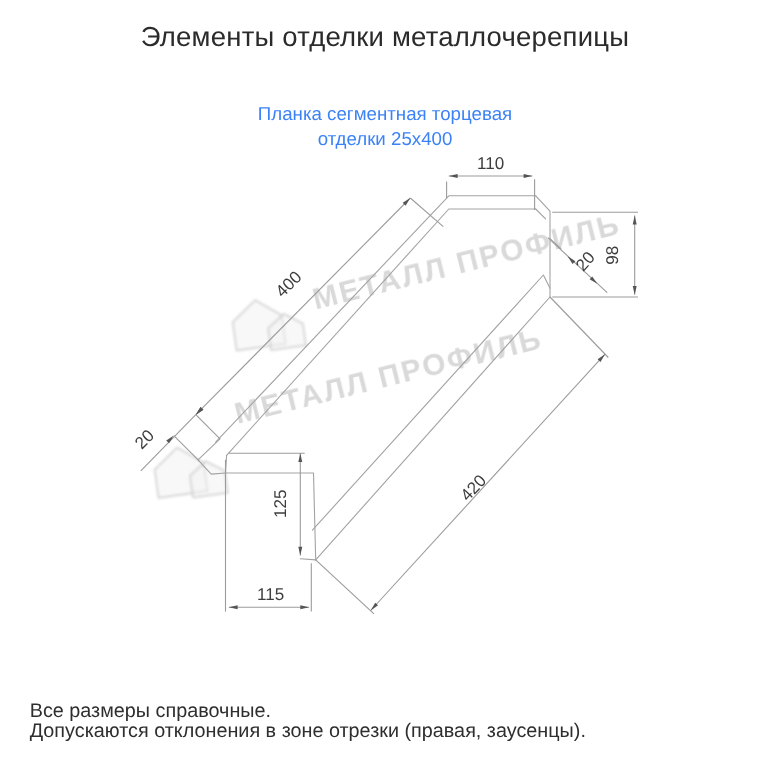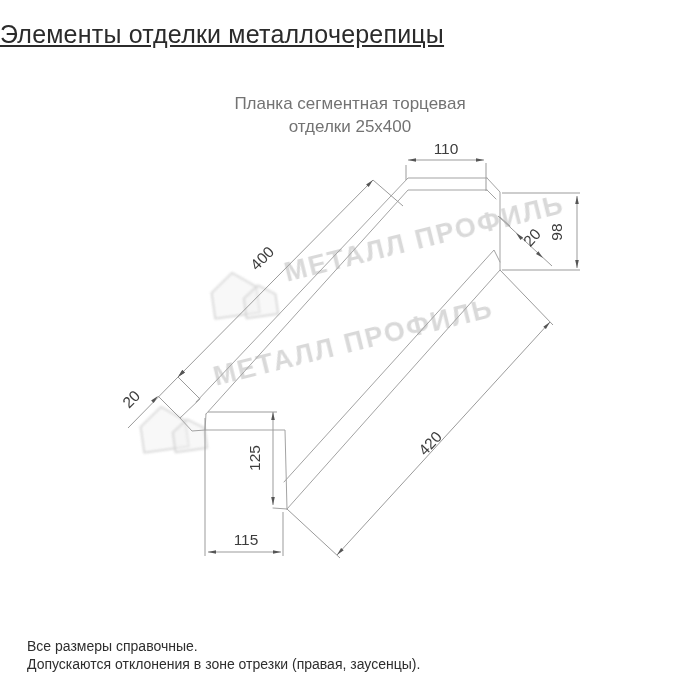--- a/index.html
+++ b/index.html
@@ -6,36 +6,35 @@
   .page{
     position:relative;
     width:700px;height:700px;
     background:#ffffff;
     overflow:hidden;
     font-family:"Liberation Sans", sans-serif;
     color:#2f2f2f;
   }
   .title{
     position:absolute;top:20px;left:0;width:700px;
-    text-align:left;
+    text-align:center;
     font-size:25px;
     letter-spacing:.2px;
     color:#2b2b2b;
-    text-decoration:underline;
   }
   .subtitle{
     position:absolute;top:92px;left:0;width:700px;
     text-align:center;
     font-size:17px;
     line-height:23px;
-    color:#737373;
+    color:#3b82f6;
   }
   .notes{
     position:absolute;left:27px;top:637px;
-    font-size:14px;
+    font-size:18px;
     line-height:18px;
     color:#2e2e2e;
   }
   .drawing{
     position:absolute;left:0;top:0;width:700px;height:700px;
   }
   .wm{
     position:absolute;
     color:rgba(185,185,185,0.55);
     font-weight:bold;

